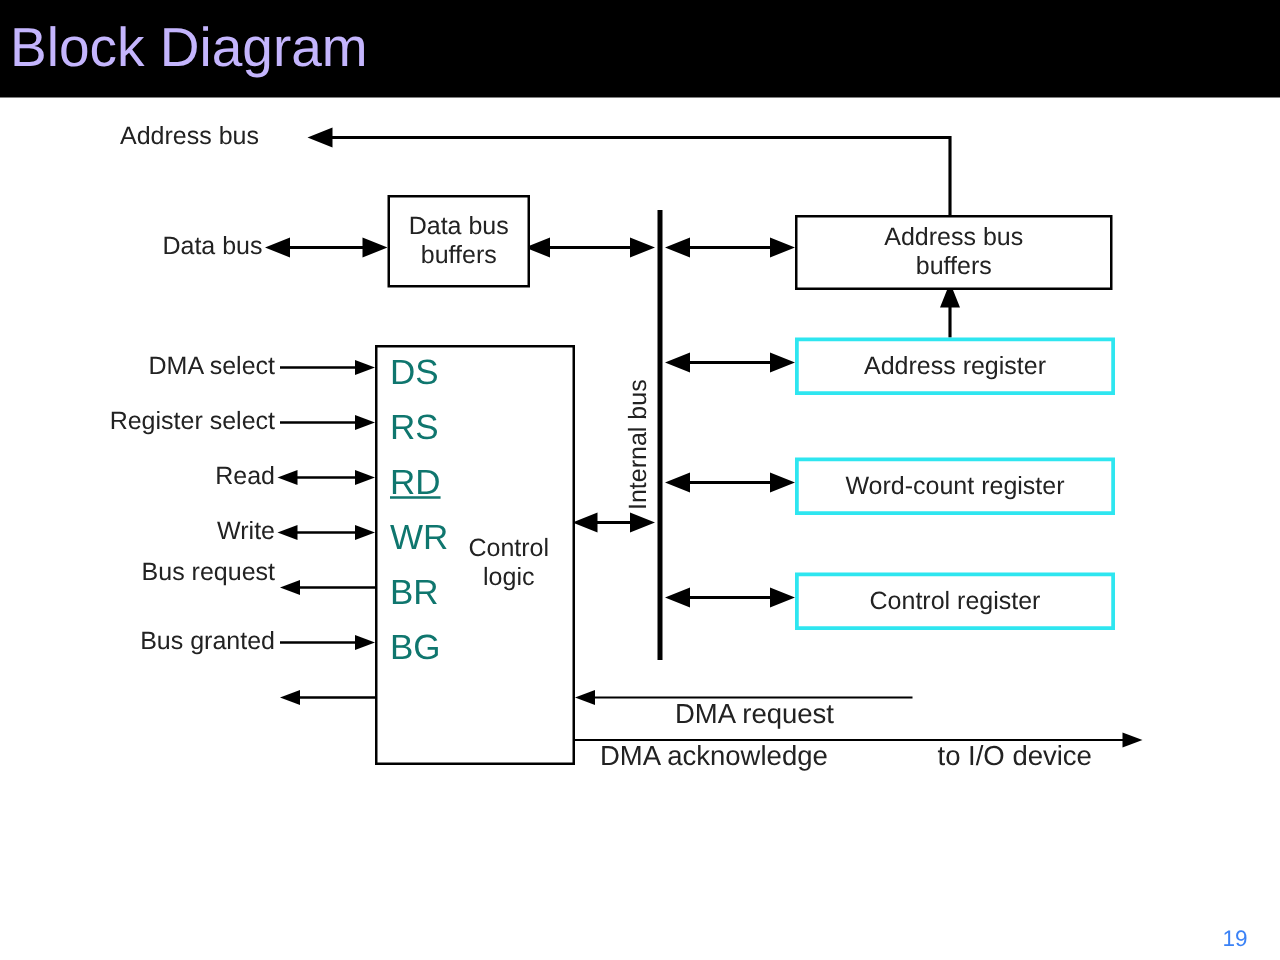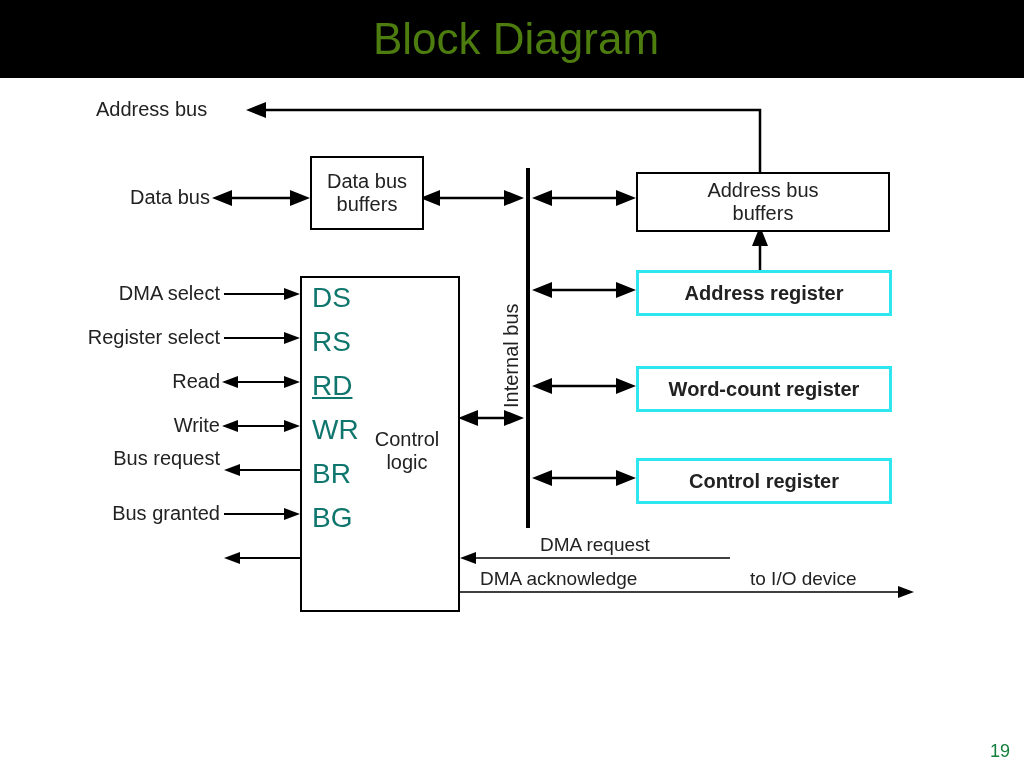--- a/index.html
+++ b/index.html
@@ -4,67 +4,67 @@
 <style>
   html, body {
     margin: 0; padding: 0;
     width: 1024px; height: 768px;
     background: #fff;
     font-family: Arial, Helvetica, sans-serif;
     color: #222;
   }
   .header {
     background: #000;
-    color: #4d7c0f;
+    color: #c4b5fd;
     height: 78px;
     display: flex;
     align-items: center;
     padding-left: 8px;
     font-size: 44px;
     font-weight: 400;
-    justify-content: center;
   }
   .stage {
     position: relative;
     width: 1024px;
     height: 690px;
   }
   .pagenum {
     position: absolute;
-    right: 14px;
+    right: 26px;
     bottom: 6px;
     font-size: 18px;
-    color: #15803d;
+    color: #3b82f6;
   }
   .box {
     position: absolute;
     border: 2px solid #000;
     background: #fff;
     text-align: center;
     font-size: 20px;
     display: flex;
     align-items: center;
     justify-content: center;
     line-height: 1.15;
   }
-  .box.cyan { border: 3px solid #2ee6f0; font-weight: bold; }
+  .box.cyan { border: 3px solid #2ee6f0; }
   .label {
     position: absolute;
     font-size: 20px;
     color: #222;
     text-align: right;
   }
   .pin {
     position: absolute;
     font-size: 28px;
     color: #0f766e;
   }
   .small {
     position: absolute;
-    font-size: 19px;
+    font-size: 22px;
+    margin-top: 24px;
   }
   svg.overlay {
     position: absolute;
     left: 0; top: 0;
     width: 1024px; height: 690px;
     pointer-events: none;
   }
   .vlabel {
     position: absolute;
     transform: rotate(-90deg);

